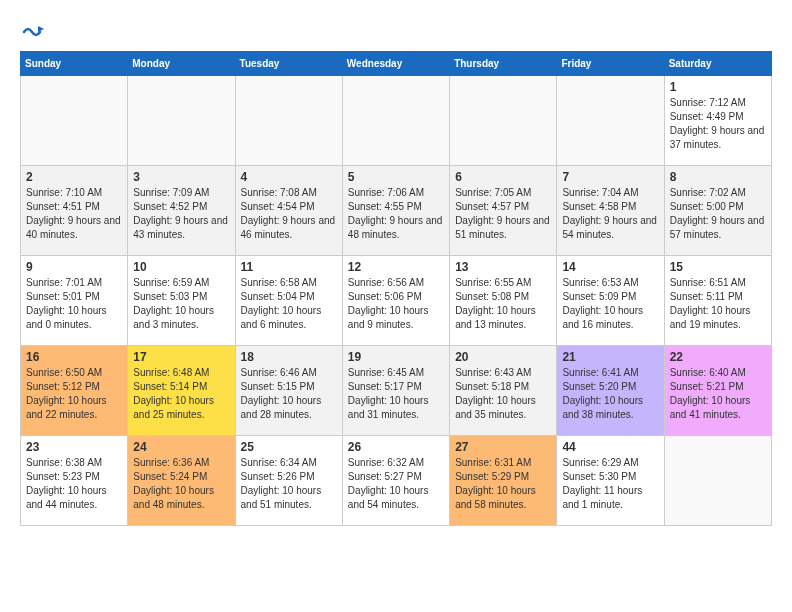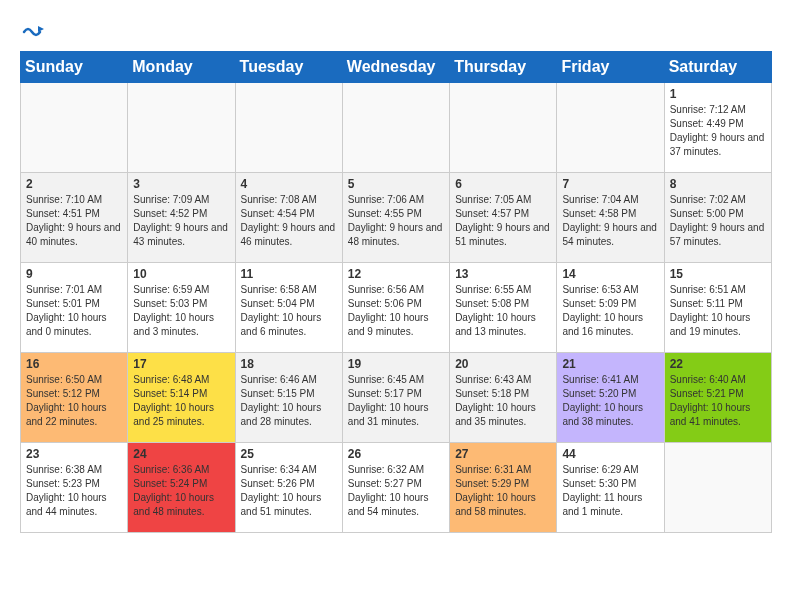--- a/index.html
+++ b/index.html
@@ -34,21 +34,21 @@
     }
     .calendar {
       width: 100%;
       border-collapse: collapse;
       border: 1px solid #ccc;
     }
     .calendar th {
       background-color: #1a6bbf;
       color: #fff;
       padding: 6px 4px;
-      font-size: 16px;
+      font-size: 10px;
       text-align: left;
       border: 1px solid #1a6bbf;
     }
     .calendar td {
       vertical-align: top;
       padding: 4px 5px;
       border: 1px solid #ccc;
       width: calc(100% / 7);
       height: 90px;
       font-size: 10.5px;
@@ -244,35 +244,35 @@
           <div class="day-info">Sunrise: 6:43 AM
 Sunset: 5:18 PM
 Daylight: 10 hours and 35 minutes.</div>
         </td>
         <td style="background: #c4b5fd;">
           <span class="day-number">21</span>
           <div class="day-info">Sunrise: 6:41 AM
 Sunset: 5:20 PM
 Daylight: 10 hours and 38 minutes.</div>
         </td>
-        <td style="background: #84cc16;">
+        <td style="background: #f0abfc;">
           <span class="day-number">22</span>
           <div class="day-info">Sunrise: 6:40 AM
 Sunset: 5:21 PM
 Daylight: 10 hours and 41 minutes.</div>
         </td>
       </tr>
       <tr>
         <td style="background: rgb(255, 255, 255);">
           <span class="day-number">23</span>
           <div class="day-info">Sunrise: 6:38 AM
 Sunset: 5:23 PM
 Daylight: 10 hours and 44 minutes.</div>
         </td>
-        <td style="background: #ef4444;">
+        <td style="background: #fdba74;">
           <span class="day-number">24</span>
           <div class="day-info">Sunrise: 6:36 AM
 Sunset: 5:24 PM
 Daylight: 10 hours and 48 minutes.</div>
         </td>
         <td style="background: rgb(255, 255, 255);">
           <span class="day-number">25</span>
           <div class="day-info">Sunrise: 6:34 AM
 Sunset: 5:26 PM
 Daylight: 10 hours and 51 minutes.</div>

